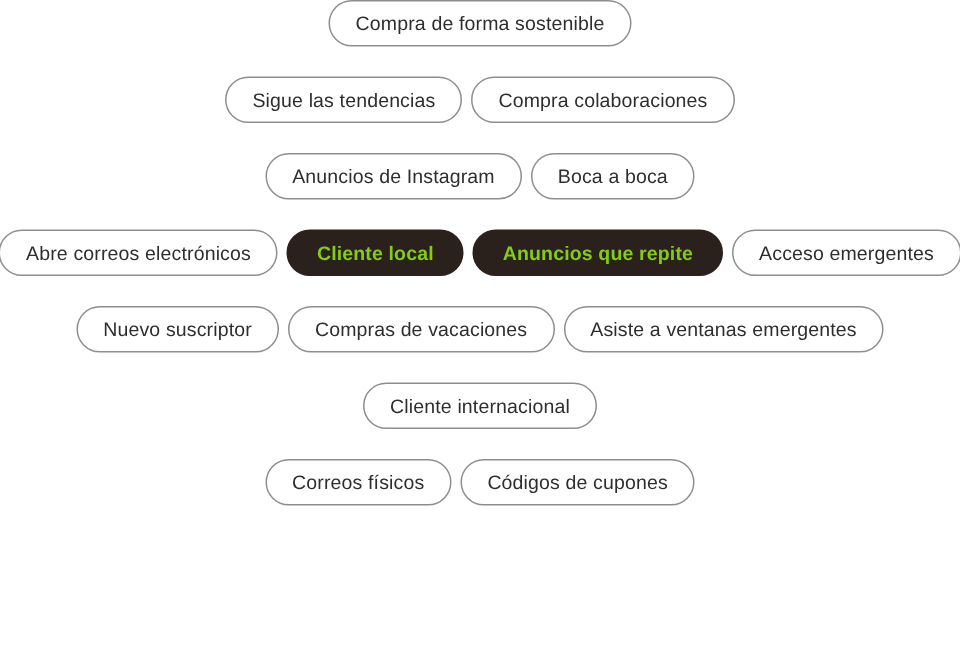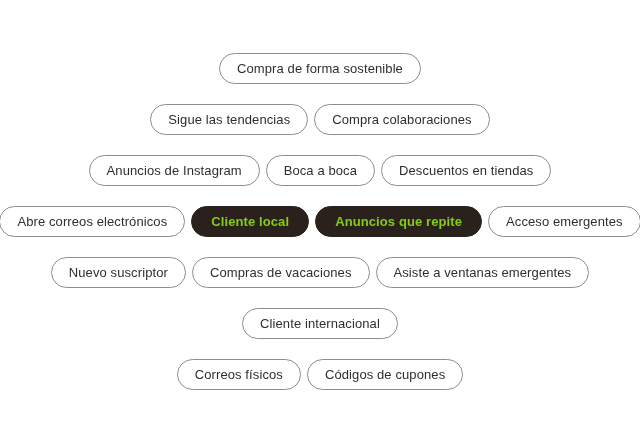--- a/index.html
+++ b/index.html
@@ -10,21 +10,20 @@
     width: 640px;
     height: 443px;
     background: #ffffff;
     font-family: "Liberation Sans", sans-serif;
     overflow: hidden;
   }
   #tag-cloud {
     width: 640px;
     height: 341px;
     box-sizing: border-box;
-    padding-top: 53px;
     display: flex;
     flex-direction: column;
     align-items: flex-end;
     gap: 20px;
   }
   .tag-row {
     display: flex;
     flex-direction: row;
     justify-content: center;
     align-items: center;
@@ -65,21 +64,20 @@
     <div class="tag-row">
       <div class="tag-pill outline">Compra de forma sostenible</div>
     </div>
     <div class="tag-row">
       <div class="tag-pill outline">Sigue las tendencias</div>
       <div class="tag-pill outline">Compra colaboraciones</div>
     </div>
     <div class="tag-row">
       <div class="tag-pill outline">Anuncios de Instagram</div>
       <div class="tag-pill outline">Boca a boca</div>
-      <div class="tag-pill outline">Descuentos en tiendas</div>
     </div>
     <div class="tag-row">
       <div class="tag-pill outline">Abre correos electrónicos</div>
       <div class="tag-pill filled">Cliente local</div>
       <div class="tag-pill filled">Anuncios que repite</div>
       <div class="tag-pill outline">Acceso emergentes</div>
     </div>
     <div class="tag-row">
       <div class="tag-pill outline">Nuevo suscriptor</div>
       <div class="tag-pill outline">Compras de vacaciones</div>

